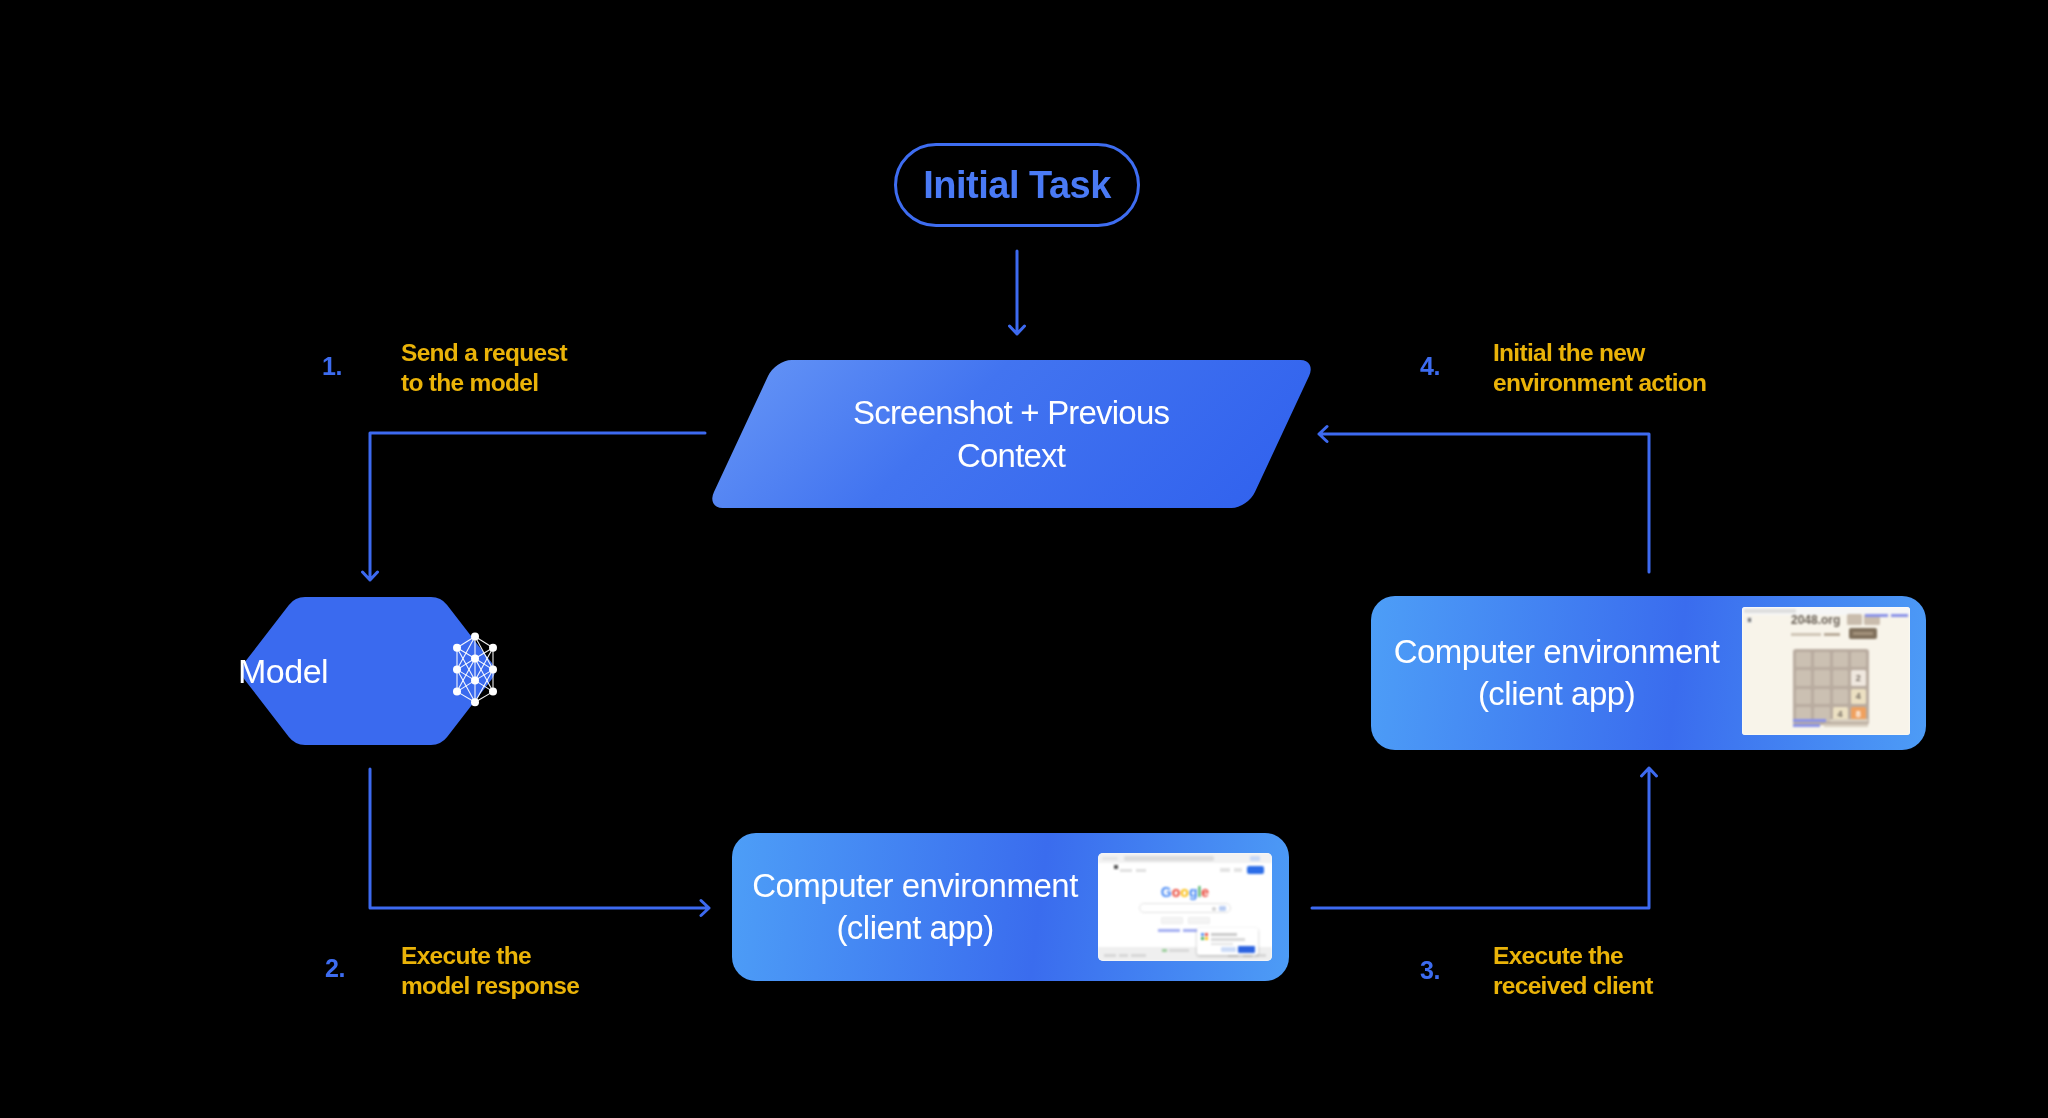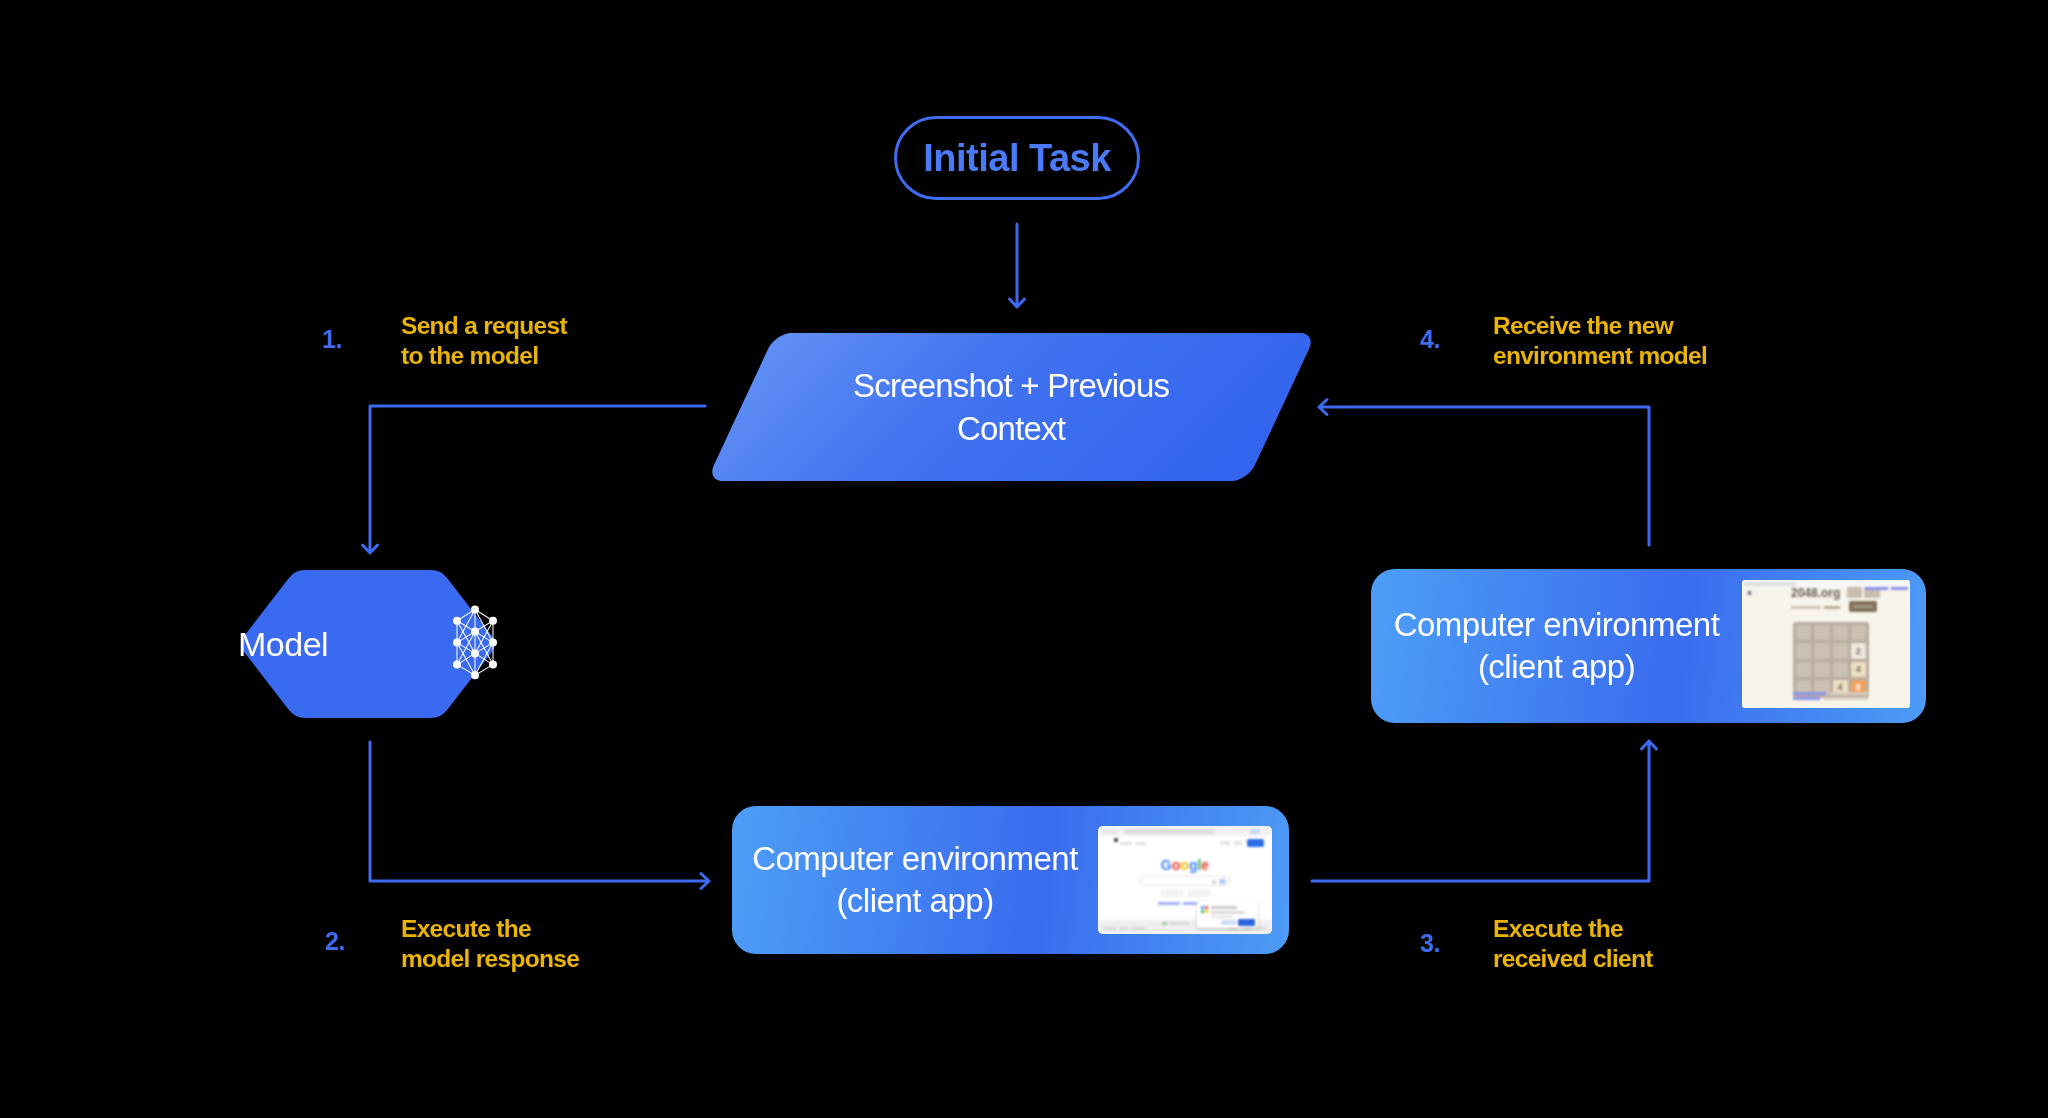--- a/index.html
+++ b/index.html
@@ -1,20 +1,20 @@
 <!DOCTYPE html>
 <html><head>
 <meta charset="utf-8">
 <style>
   * { margin:0; padding:0; box-sizing:border-box; }
   html,body { background:#000; }
   body { font-family:"Liberation Sans", sans-serif; }
   .stage {
     position:relative; width:2048px; height:992px;
-    background:#000; overflow:hidden;
+    background:#000; overflow:hidden;margin-top:27px;
   }
   .connectors { position:absolute; left:0; top:0; width:2048px; height:1118px; }
 
   
   .pill {
     position:absolute; left:894px; top:116px; width:246px; height:84px;
     border:3px solid #3e6df1; border-radius:42px;
     display:flex; align-items:center; justify-content:center;
   }
   .pill-label {
@@ -364,17 +364,17 @@
   </div>
 
   <div class="step-num" style="left:1420px; top:929px;">3.</div>
   <div class="step-text" style="left:1493px; top:914px;">
     <div>Execute the</div>
     <div>received client</div>
   </div>
 
   <div class="step-num" style="left:1420px; top:325px;">4.</div>
   <div class="step-text" style="left:1493px; top:311px;">
-    <div>Receive the new</div>
-    <div>environment model</div>
+    <div>Initial the new</div>
+    <div>environment action</div>
   </div>
 
 </div>
 
 </body></html>

